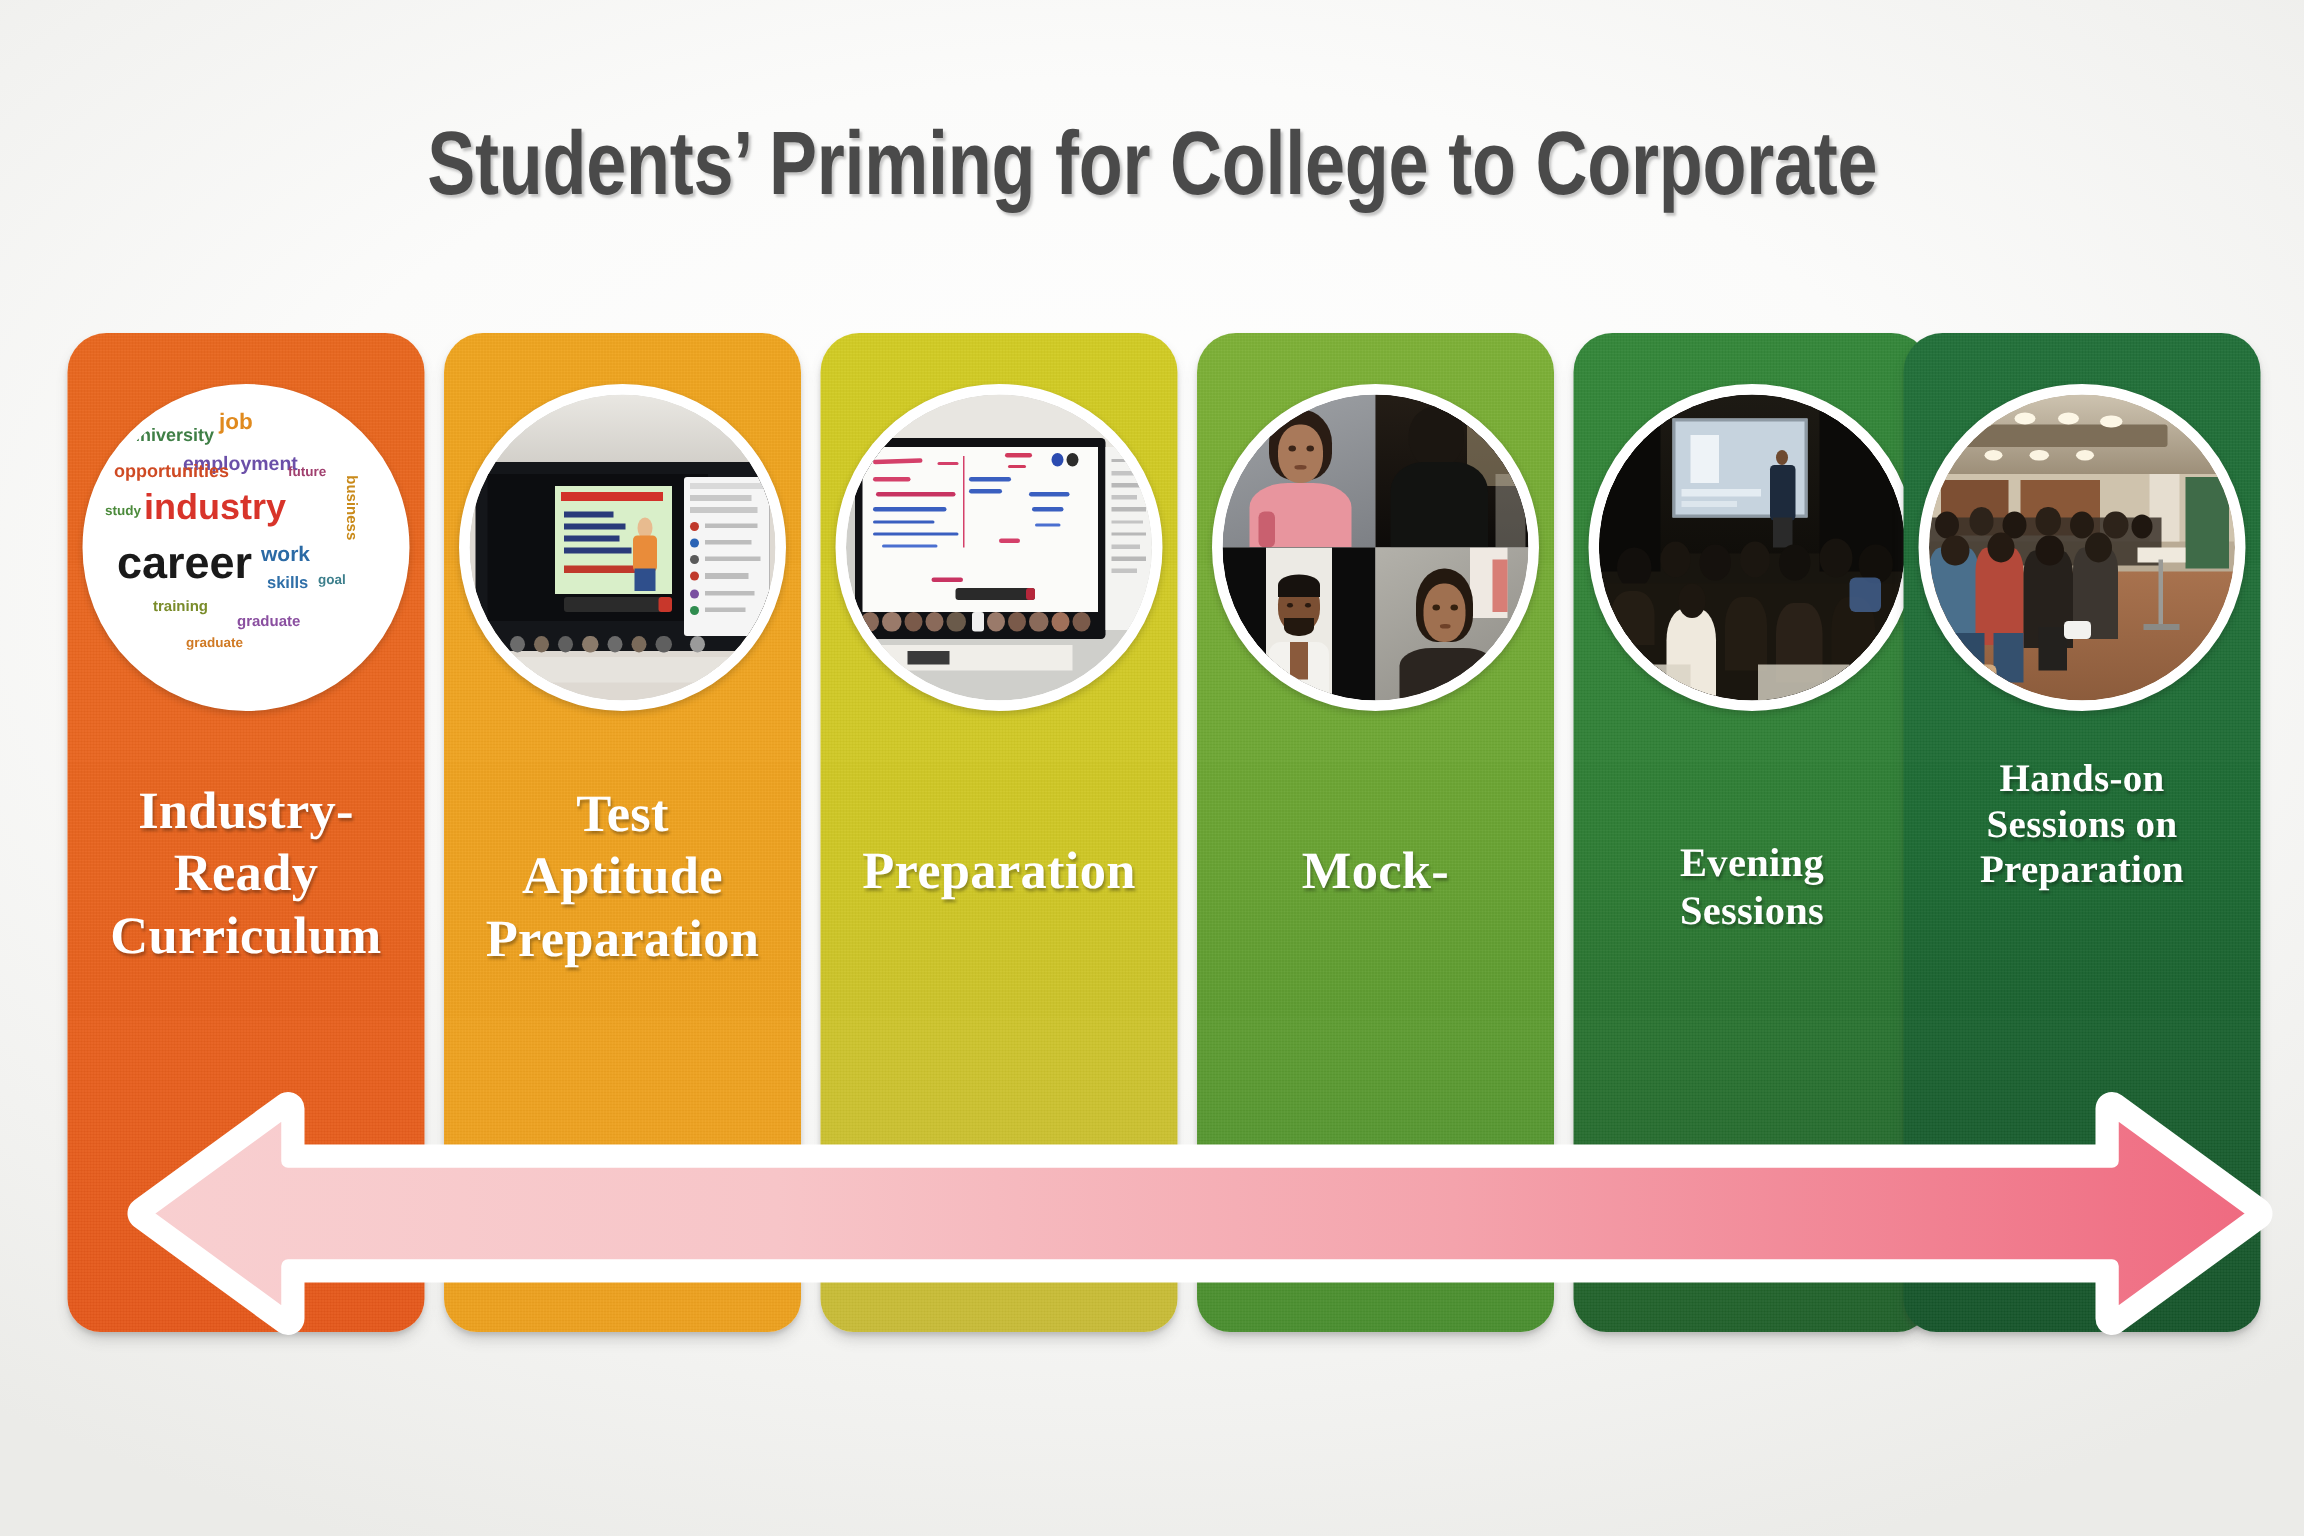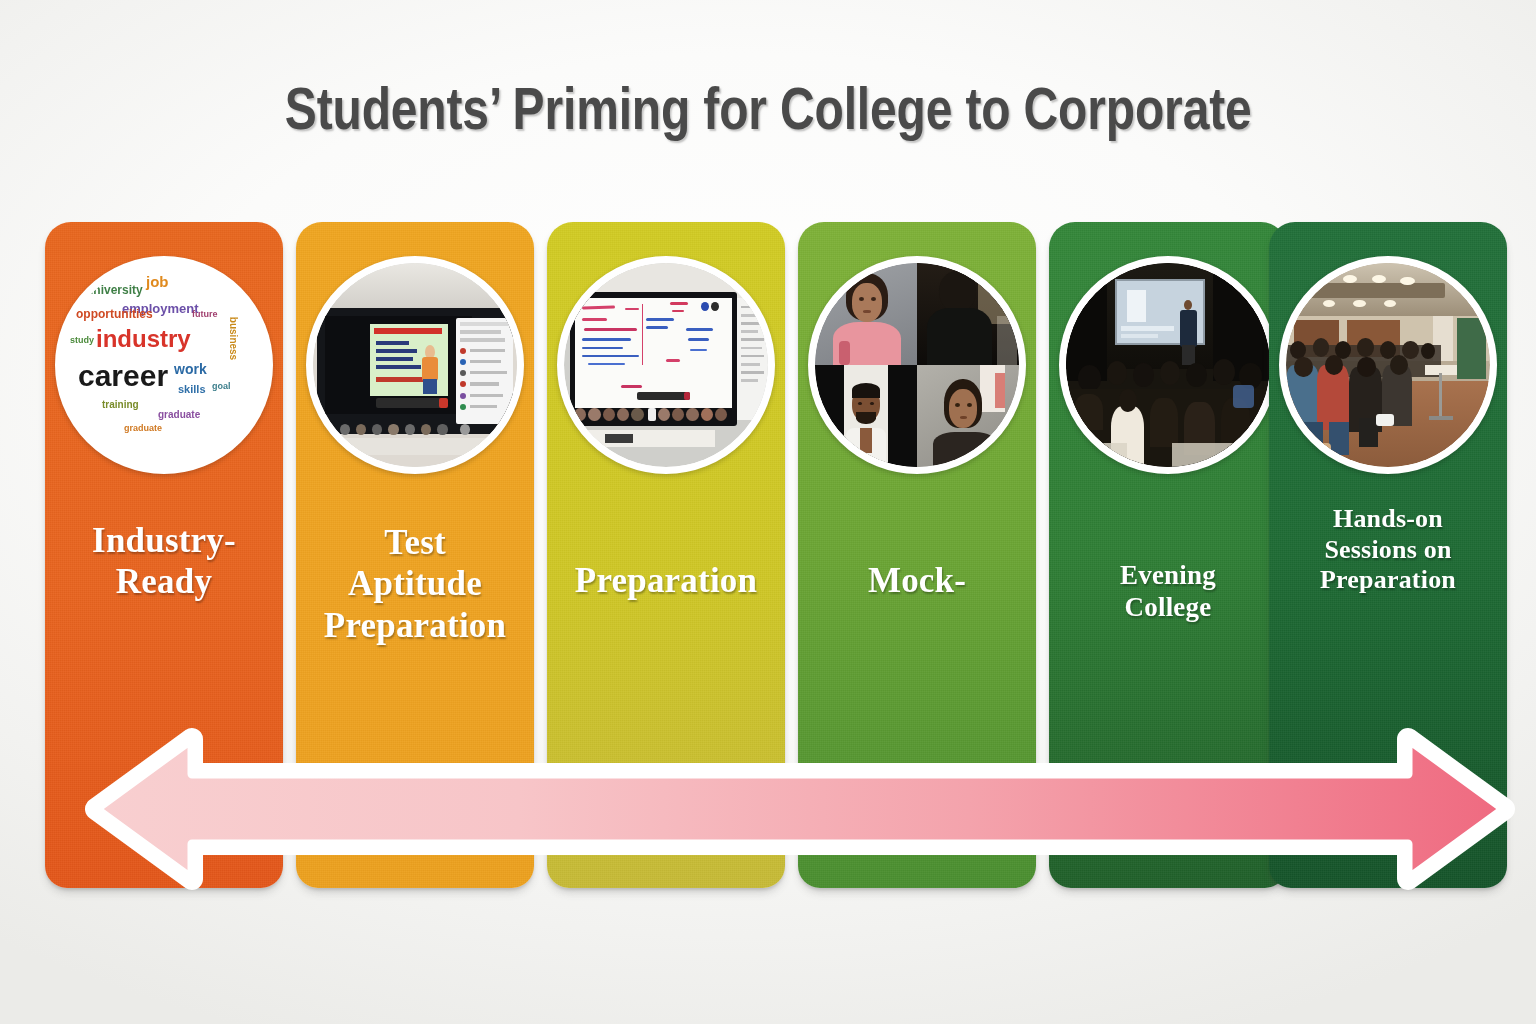--- a/index.html
+++ b/index.html
@@ -112,20 +112,21 @@
             <span style="left: 8px; top: 72px; font-size: 9px; color: rgb(76, 139, 60);">study</span>
             <span style="left: 130px; top: 46px; font-size: 9px; color: rgb(160, 63, 110);">future</span>
             <span style="left: 62px; top: 160px; font-size: 9px; color: rgb(208, 122, 36);">graduate</span>
             <span style="left: 150px; top: 118px; font-size: 9px; color: rgb(61, 127, 140);">goal</span>
           </div>
       </div>
     </div>
     <div class="label" style="top:298px;font-size:35px;">
       <span class="ln">Industry-</span>
       <span class="ln">Ready</span>
+      <span class="ln">Curriculum</span>
     </div>
   </div>
 
   <div class="column" style="left:251px;width:238px;background:linear-gradient(180deg,#F0A621 0%,#EFA321 55%,#EDA11F 100%);">
     <div class="col-tex"></div>
     <div class="photo-ring">
       <div class="photo">
         <div class="scr2">
 
           <div style="position:absolute;left:0;top:0;width:100%;height:26%;background:linear-gradient(180deg,#e9e7e2,#cfccc6);"></div>
@@ -352,21 +353,21 @@
           <div style="position:absolute;left:76%;top:66%;width:14%;height:26%;background:#1e1810;border-radius:38% 38% 0 0;"></div>
           <div style="position:absolute;left:82%;top:60%;width:10%;height:11%;background:#4a6fa8;border-radius:4px;opacity:.7;"></div>
 
           <div style="position:absolute;left:0;top:88%;width:30%;height:12%;background:#d9d4c6;opacity:.85;"></div>
           <div style="position:absolute;left:52%;top:88%;width:30%;height:12%;background:#d9d4c6;opacity:.8;"></div>
         </div>
       </div>
     </div>
     <div class="label" style="top:338px;font-size:27px;">
       <span class="ln">Evening</span>
-      <span class="ln">College</span>
+      <span class="ln">Sessions</span>
     </div>
   </div>
 
   <div class="column" style="left:1224px;width:238px;background:linear-gradient(180deg,#22703A 0%,#1E6B34 50%,#15542A 100%);">
     <div class="col-tex"></div>
     <div class="photo-ring">
       <div class="photo">
         <div class="hall" style="background:#b9ab95;">
 
           <div style="position:absolute;left:0;top:0;width:100%;height:26%;background:linear-gradient(180deg,#cdc3b0,#9d8f79);"></div>

